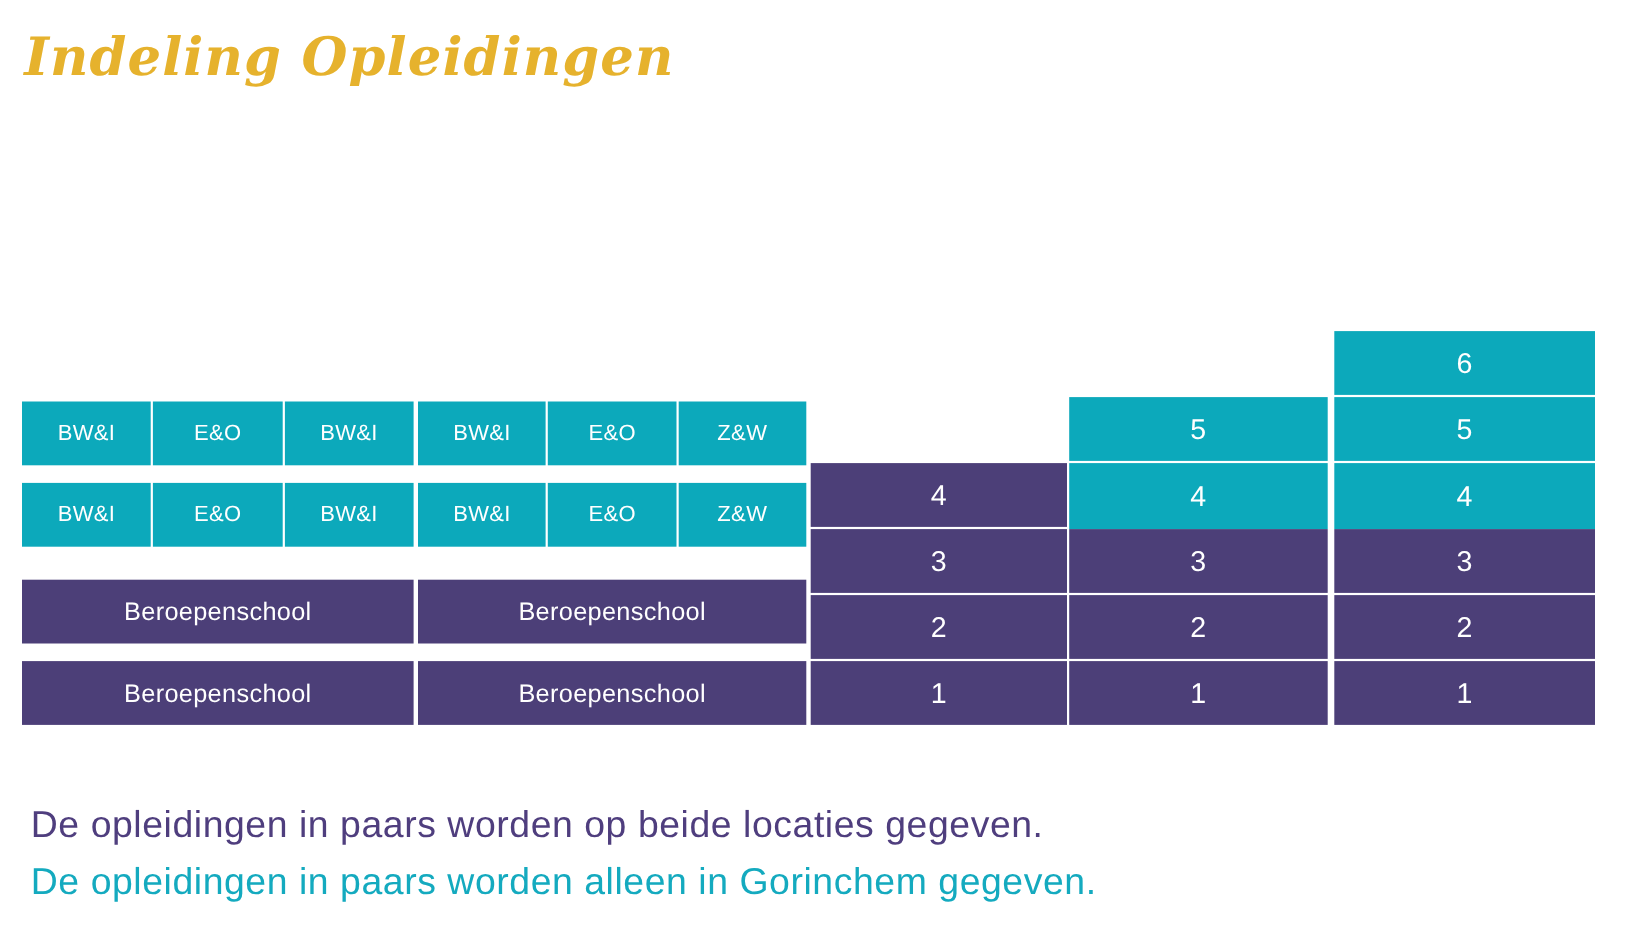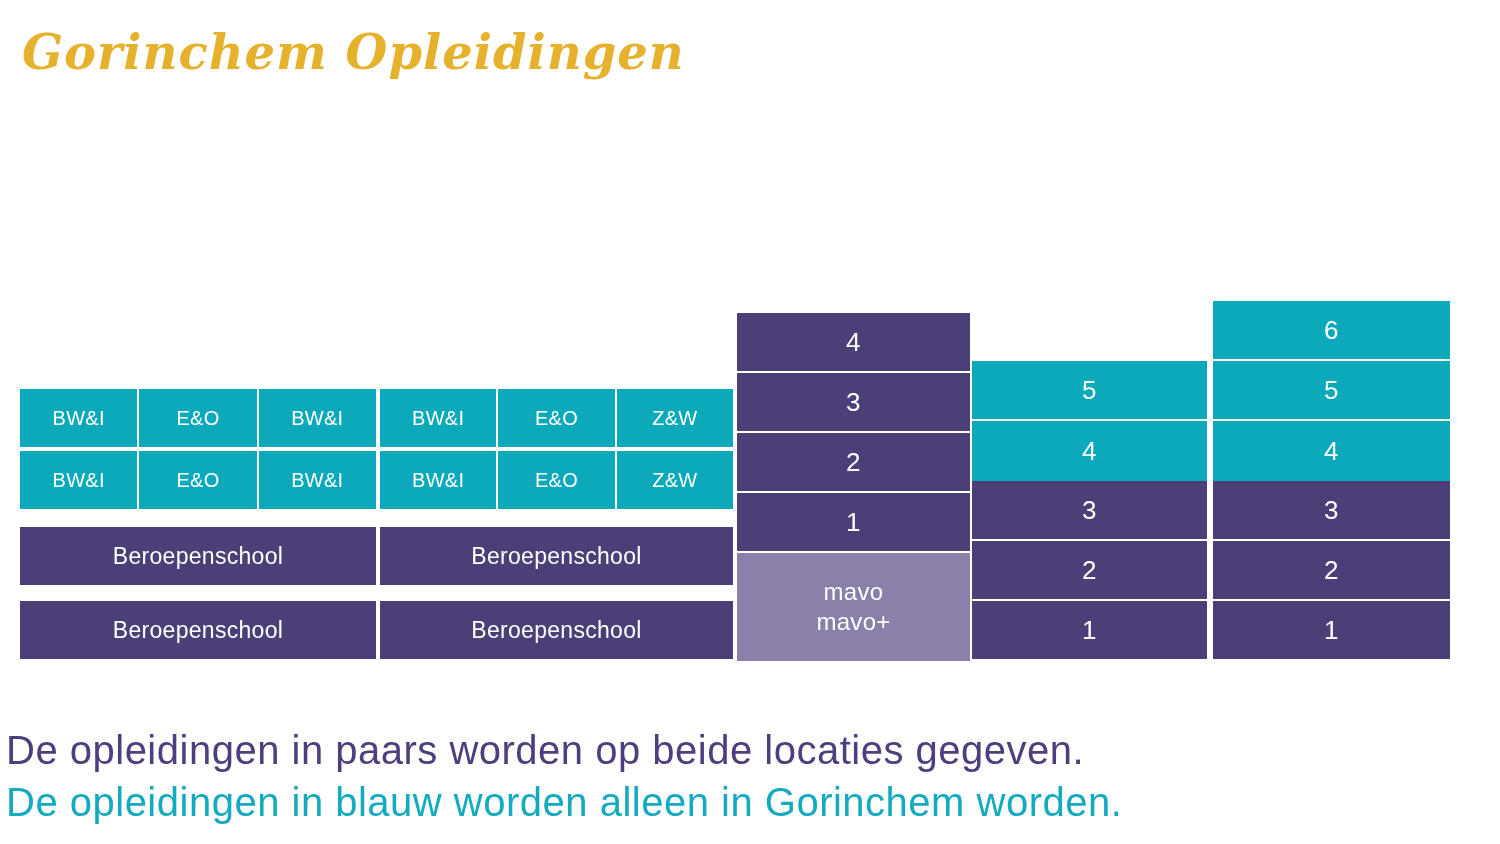--- a/index.html
+++ b/index.html
@@ -39,39 +39,39 @@
   .col-vwo{width:237px;}
 
   .cell{
     height:58px;margin-bottom:2px;
     display:flex;align-items:center;justify-content:center;
     color:#ffffff;letter-spacing:0.3px;
   }
   .cell.teal{background:var(--teal);}
   .cell.purple{background:var(--purple);}
   .cell.nogap{margin-bottom:0;height:60px;}
-  .row-split{display:flex;gap:2px;margin-bottom:4px;}
+  .row-split{display:flex;gap:2px;margin-bottom:16px;}
   .row-split .cell{flex:1;margin-bottom:0;font-size:20px;}
   .cell.beroep{font-size:23px;margin-top:14px;}
   .cell.year{font-size:26px;}
   .cell.footer{
     height:108px;margin-bottom:0;background:var(--light-purple);
     flex-direction:column;font-size:24px;line-height:30px;
   }
 
-  .notes{position:absolute;left:6px;top:724px;font-size:40px;line-height:52px;letter-spacing:0.5px;}
+  .notes{position:absolute;left:28px;top:724px;font-size:34px;line-height:52px;letter-spacing:0.5px;}
   .note-purple{color:var(--note-purple);}
   .note-teal{color:var(--note-teal);}
 </style>
 </head>
 <body>
 
 <div class="page">
 
-  <h1 class="title">Gorinchem Opleidingen</h1>
+  <h1 class="title">Indeling Opleidingen</h1>
 
   <div class="chart">
 
     <div class="col col-vmbo-basis">
       <div class="row-split">
         <div class="cell teal">BW&amp;I</div>
         <div class="cell teal">E&amp;O</div>
         <div class="cell teal">BW&amp;I</div>
       </div>
       <div class="row-split">
@@ -96,24 +96,20 @@
       </div>
       <div class="cell purple beroep">Beroepenschool</div>
       <div class="cell purple beroep">Beroepenschool</div>
     </div>
 
     <div class="col col-mavo">
       <div class="cell purple year">4</div>
       <div class="cell purple year">3</div>
       <div class="cell purple year">2</div>
       <div class="cell purple year">1</div>
-      <div class="cell footer">
-        <div>mavo</div>
-        <div>mavo+</div>
-      </div>
     </div>
 
     <div class="col col-havo">
       <div class="cell teal year">5</div>
       <div class="cell teal year nogap">4</div>
       <div class="cell purple year">3</div>
       <div class="cell purple year">2</div>
       <div class="cell purple year">1</div>
     </div>
 
@@ -123,16 +119,16 @@
       <div class="cell teal year nogap">4</div>
       <div class="cell purple year">3</div>
       <div class="cell purple year">2</div>
       <div class="cell purple year">1</div>
     </div>
 
   </div>
 
   <div class="notes">
     <div class="note-purple">De opleidingen in paars worden op beide locaties gegeven.</div>
-    <div class="note-teal">De opleidingen in blauw worden alleen in Gorinchem worden.</div>
+    <div class="note-teal">De opleidingen in paars worden alleen in Gorinchem gegeven.</div>
   </div>
 
 </div>
 
 </body></html>

